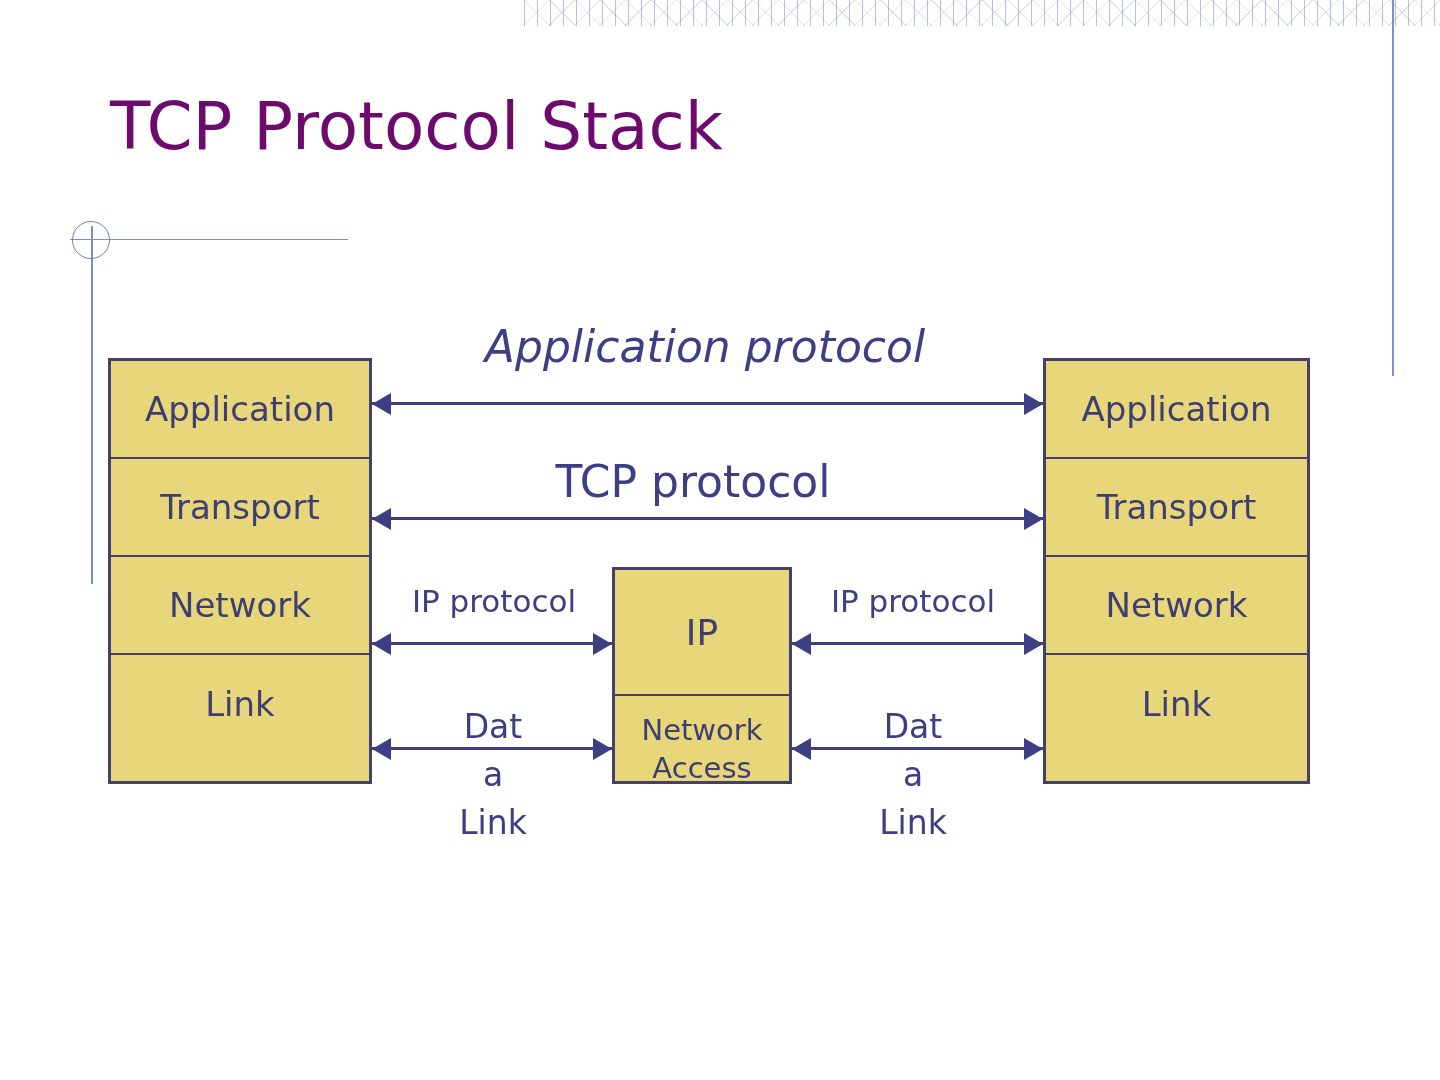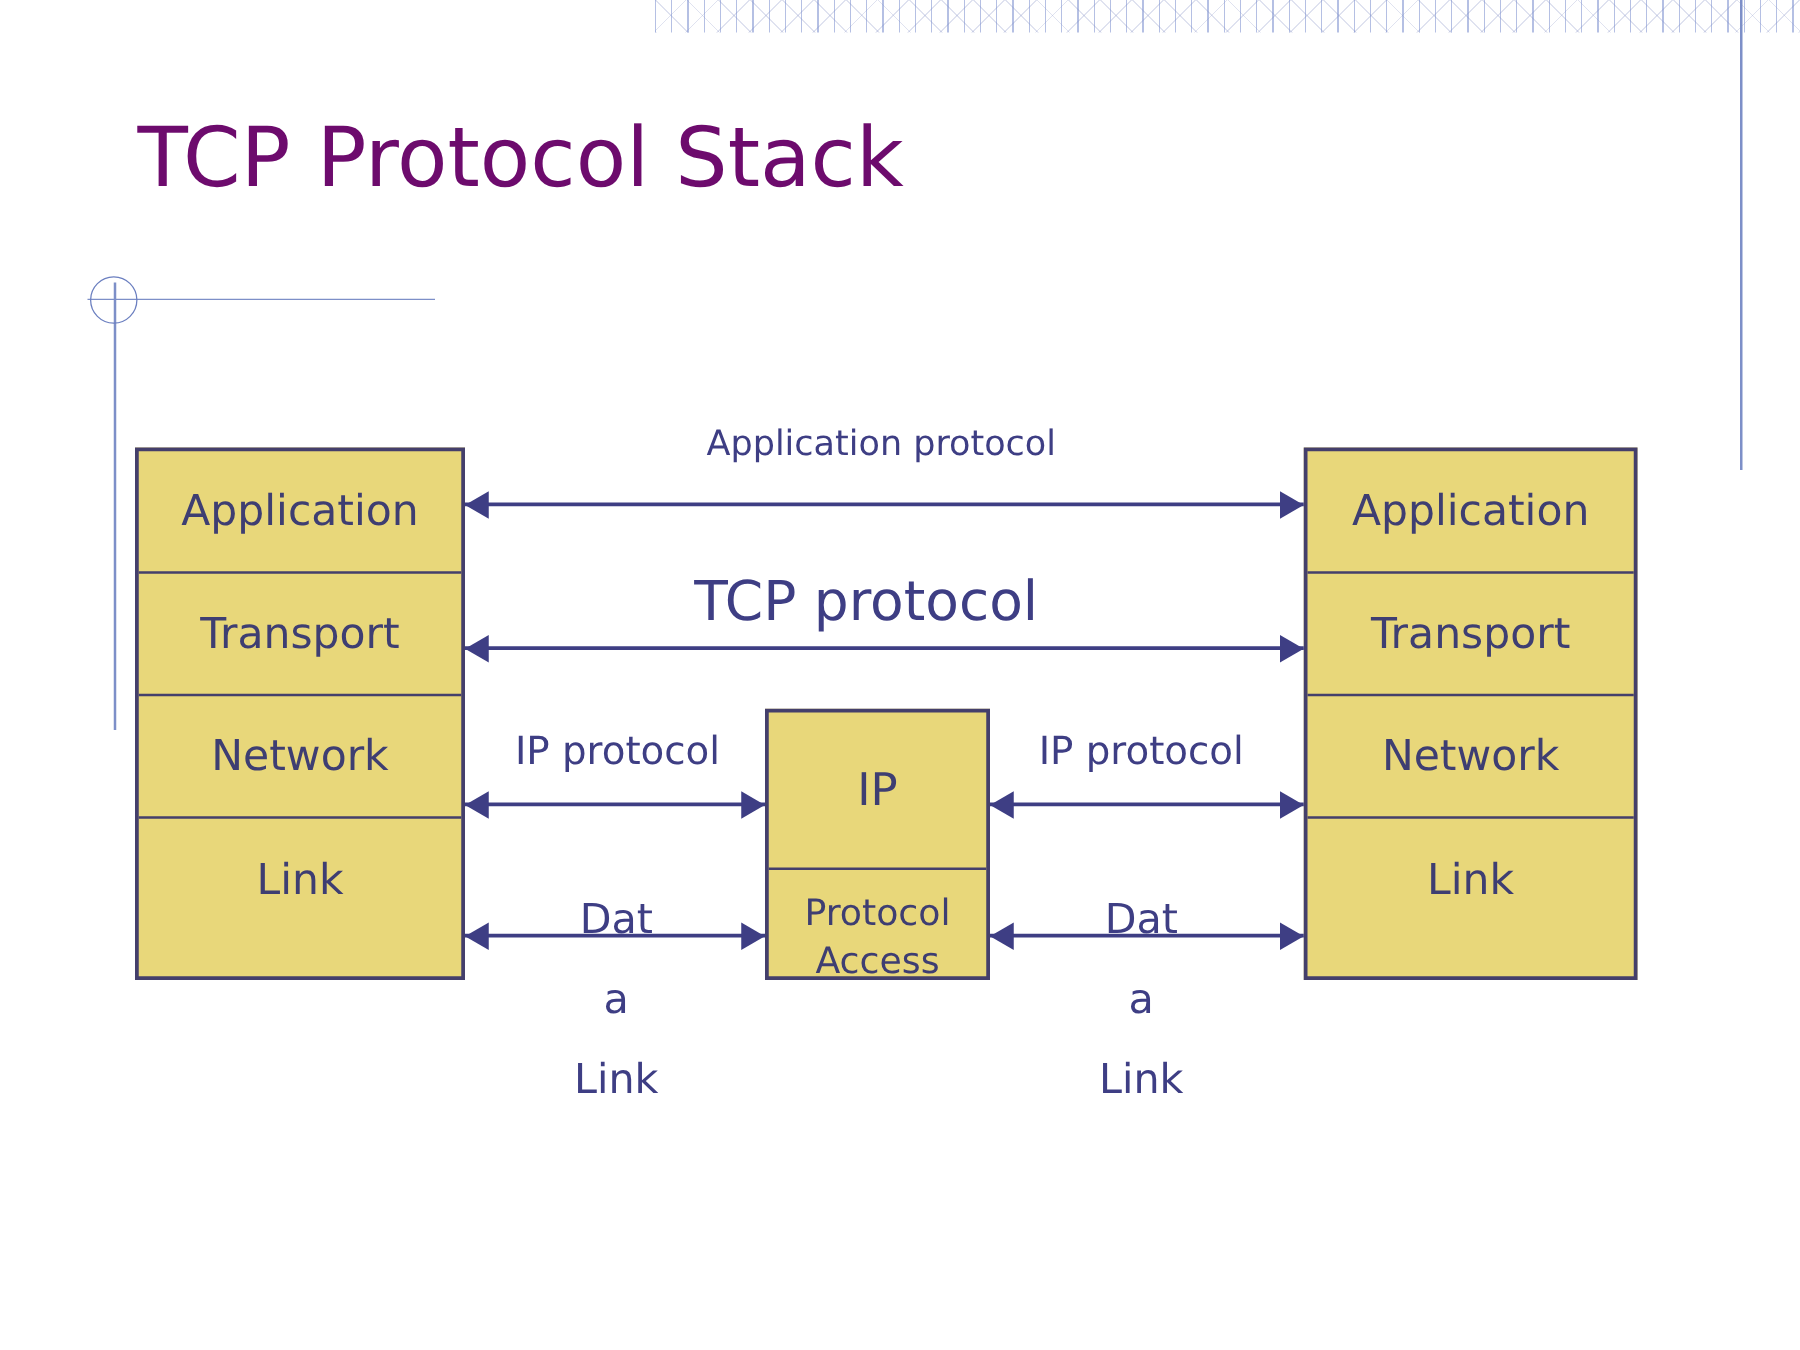--- a/index.html
+++ b/index.html
@@ -160,31 +160,31 @@
   .arrow-head.left  { border-right: 19px solid #3e3e84; }
   .arrow-head.right { border-left: 19px solid #3e3e84; }
 
   
   .proto-label {
     position: absolute;
     color: #3e3e84;
     text-align: center;
     white-space: nowrap;
   }
-  .label-app  { left: 380px;  top: 338px; width: 650px; font-size: 28px; }
+  .label-app  { left: 380px;  top: 321px; width: 650px; font-size: 44px; font-style: italic; }
   .label-tcp  { left: 368px;  top: 456px; width: 650px; font-size: 44px; }
   .label-ipl  { left: 378px;  top: 583px; width: 232px; font-size: 31px; }
   .label-ipr  { left: 795px;  top: 583px; width: 236px; font-size: 31px; }
 
   .dl-label {
     position: absolute;
     color: #3e3e84;
     text-align: center;
     font-size: 33px;
-    line-height: 64px;
+    line-height: 48px;
     width: 130px;
   }
   .label-dll { left: 428px; top: 703px; }
   .label-dlr { left: 848px; top: 703px; }
 </style>
 </head>
 <body>
 
 <div id="slide">
 
@@ -205,21 +205,21 @@
 
   <div class="stack stack-right">
     <div class="layer">Application</div>
     <div class="layer">Transport</div>
     <div class="layer">Network</div>
     <div class="layer">Link</div>
   </div>
 
   <div class="mid-box">
     <div class="mid-cell mid-cell-ip">IP</div>
-    <div class="mid-cell mid-cell-na">Protocol Access</div>
+    <div class="mid-cell mid-cell-na">Network Access</div>
   </div>
 
   <div class="proto-label label-app">Application protocol</div>
   <div class="arrow-line" style="left:372px; top:402px; width:671px;"></div>
   <div class="arrow-head left" style="left:372px; top:393px;"></div>
   <div class="arrow-head right" style="left:1024px; top:393px;"></div>
 
   <div class="proto-label label-tcp">TCP protocol</div>
   <div class="arrow-line" style="left:372px; top:517px; width:671px;"></div>
   <div class="arrow-head left" style="left:372px; top:508px;"></div>

